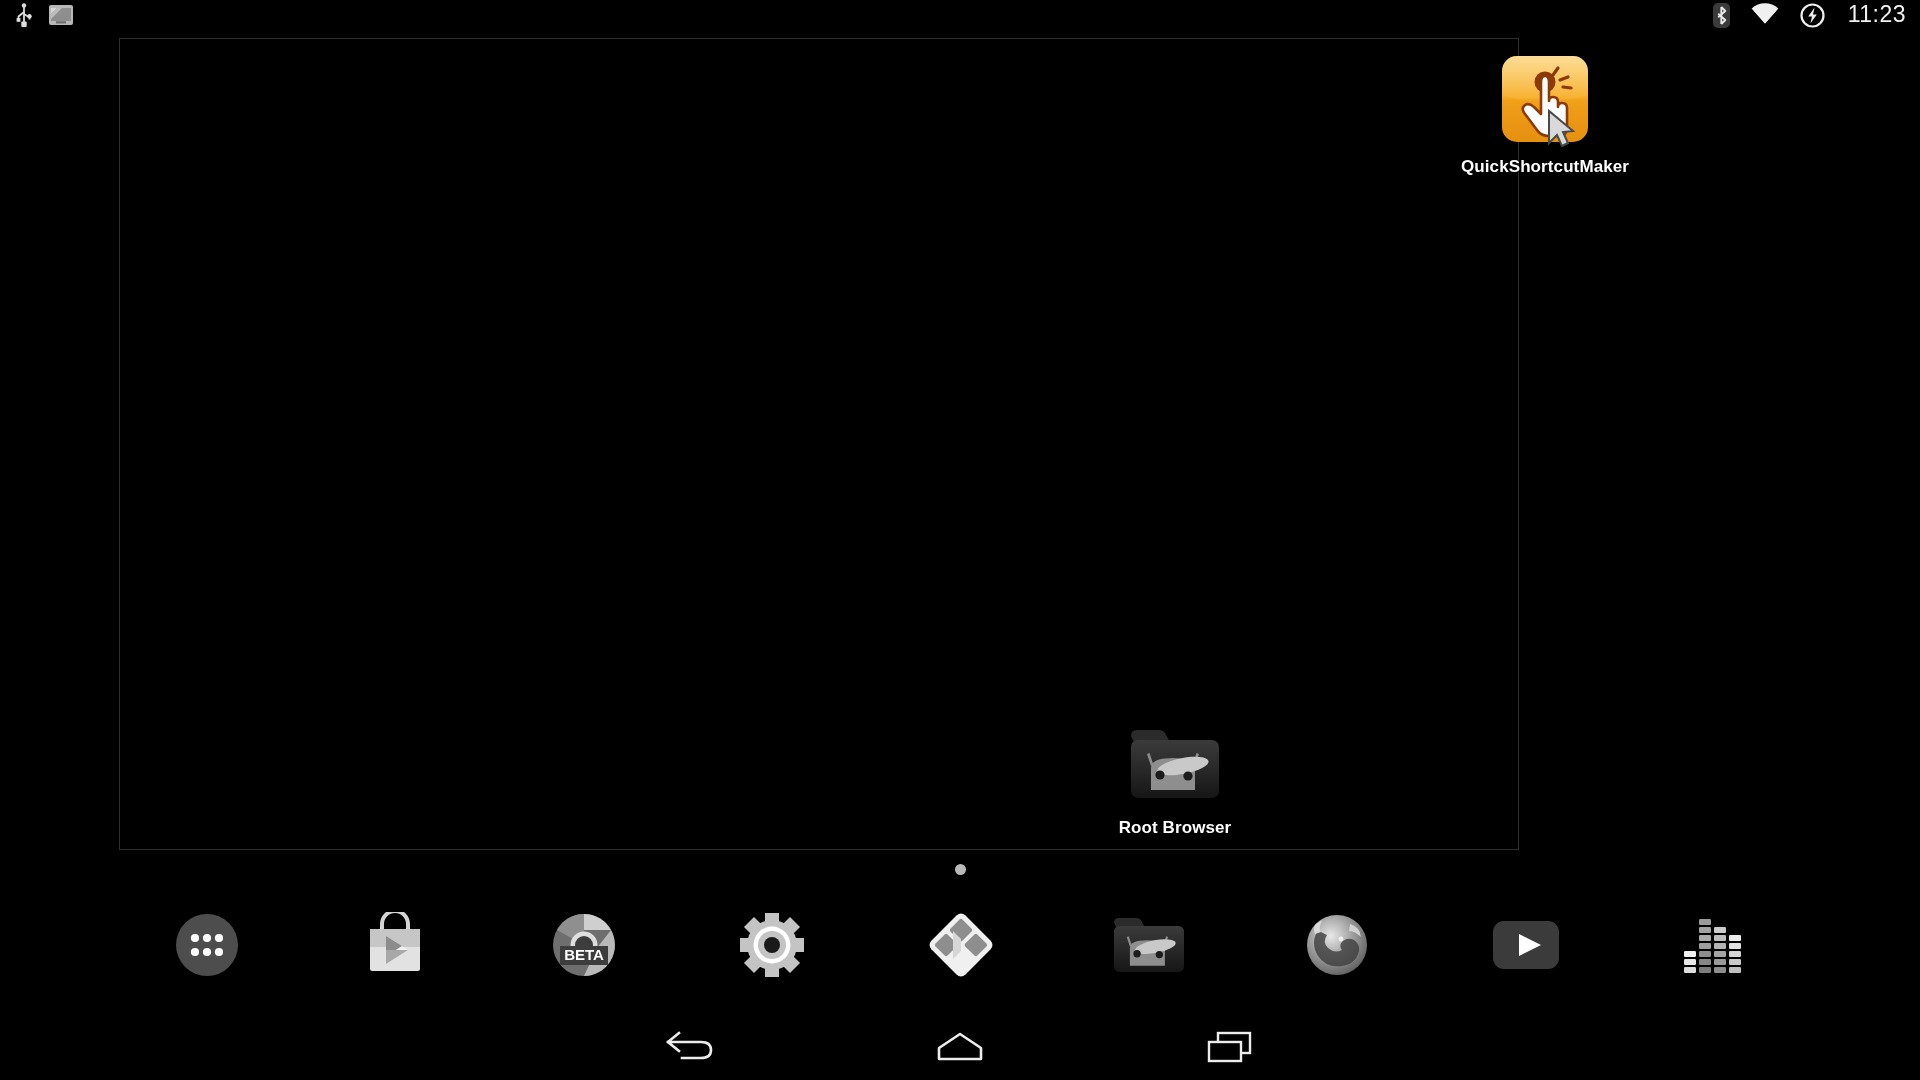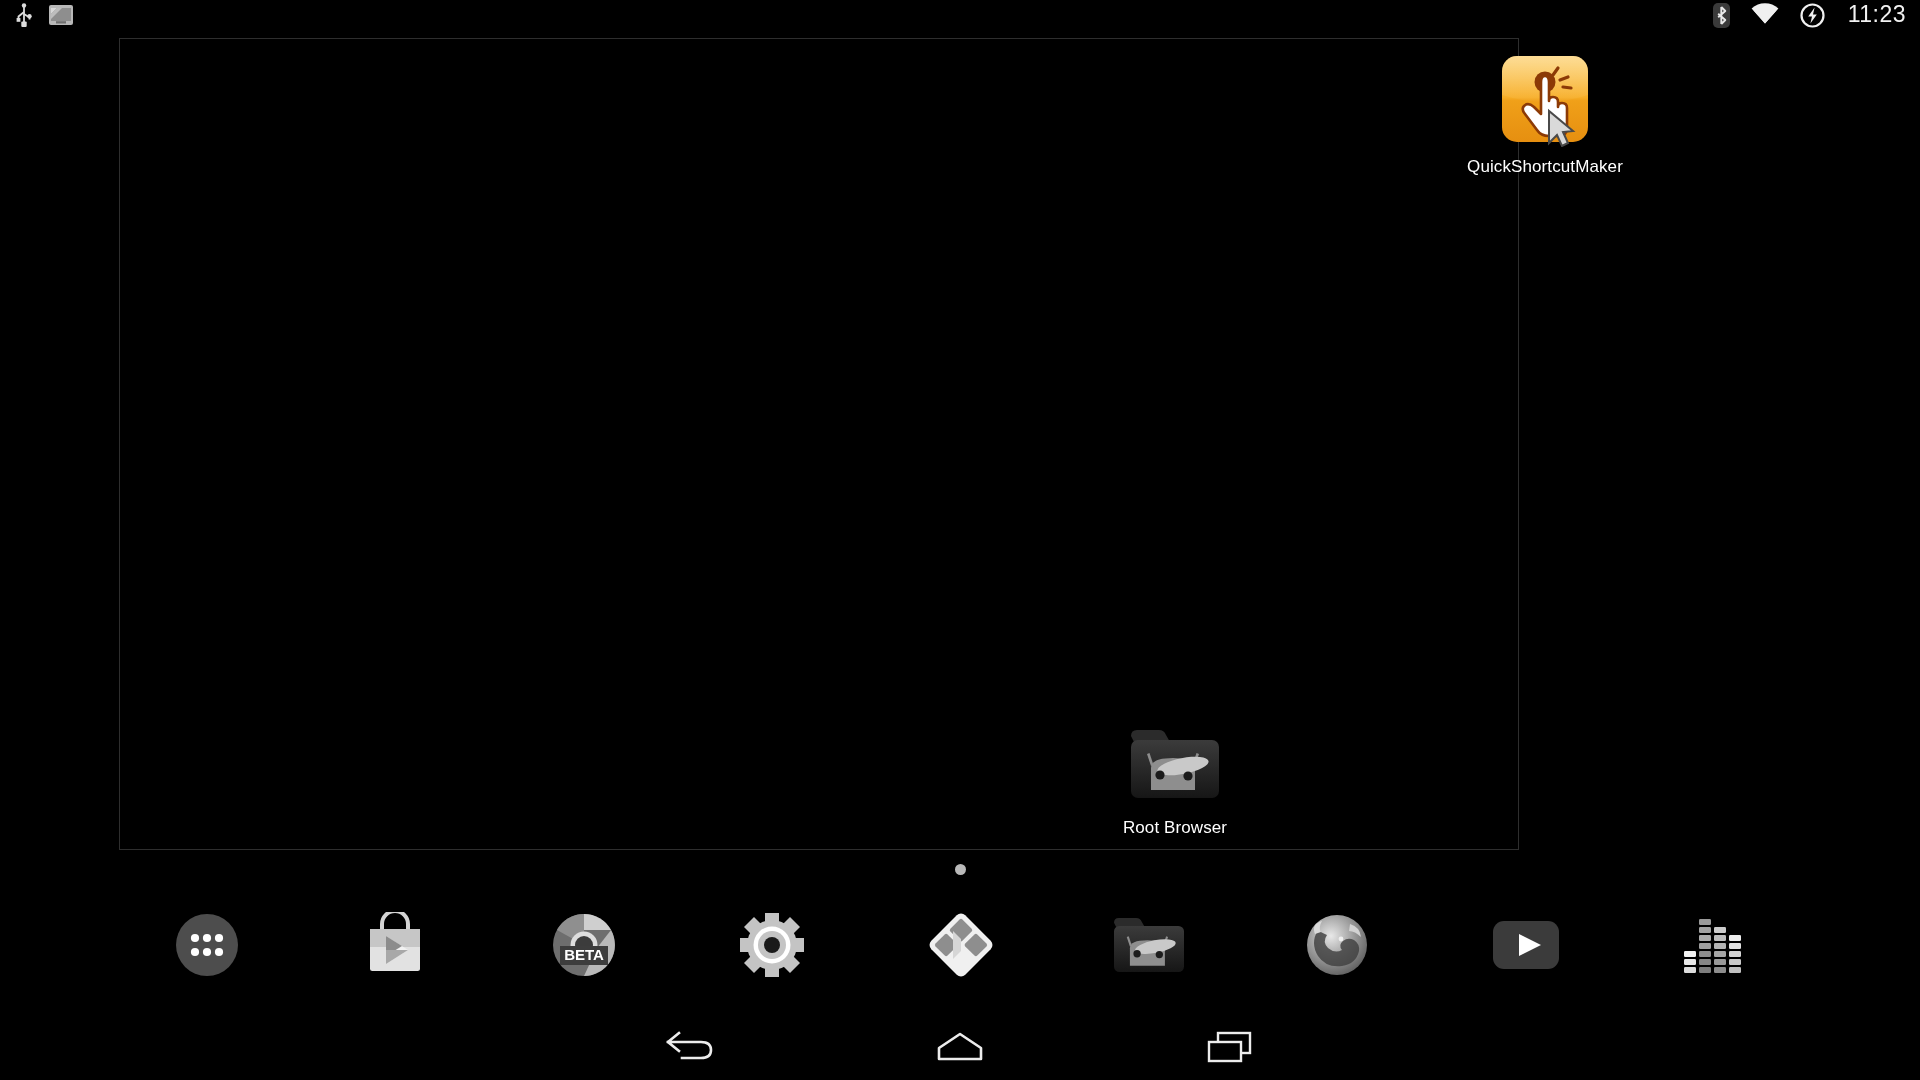--- a/index.html
+++ b/index.html
@@ -25,20 +25,21 @@
     font-family:"Liberation Sans", sans-serif; line-height:1;
     padding-left:2px; padding-bottom:2px;
   }
 
   
   .workspace {
     position:absolute; left:119px; top:38px;
     width:1400px; height:812px;
     border:1.5px solid #2e2e2e;
     background:#000;
+    font-weight:bold;
   }
 
   
   .app-cell {
     position:absolute; width:190px;
     display:flex; flex-direction:column; align-items:center;
   }
   .app-cell .label {
     margin-top:10px; color:#ffffff; font-size:17px;
     text-shadow:0 1px 3px rgba(0,0,0,0.95);

